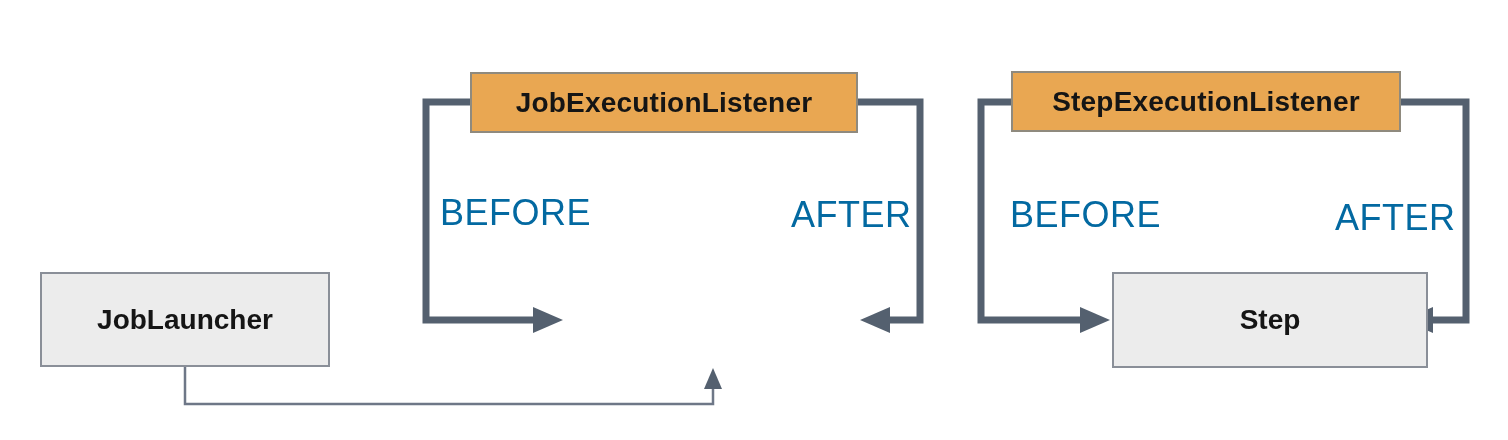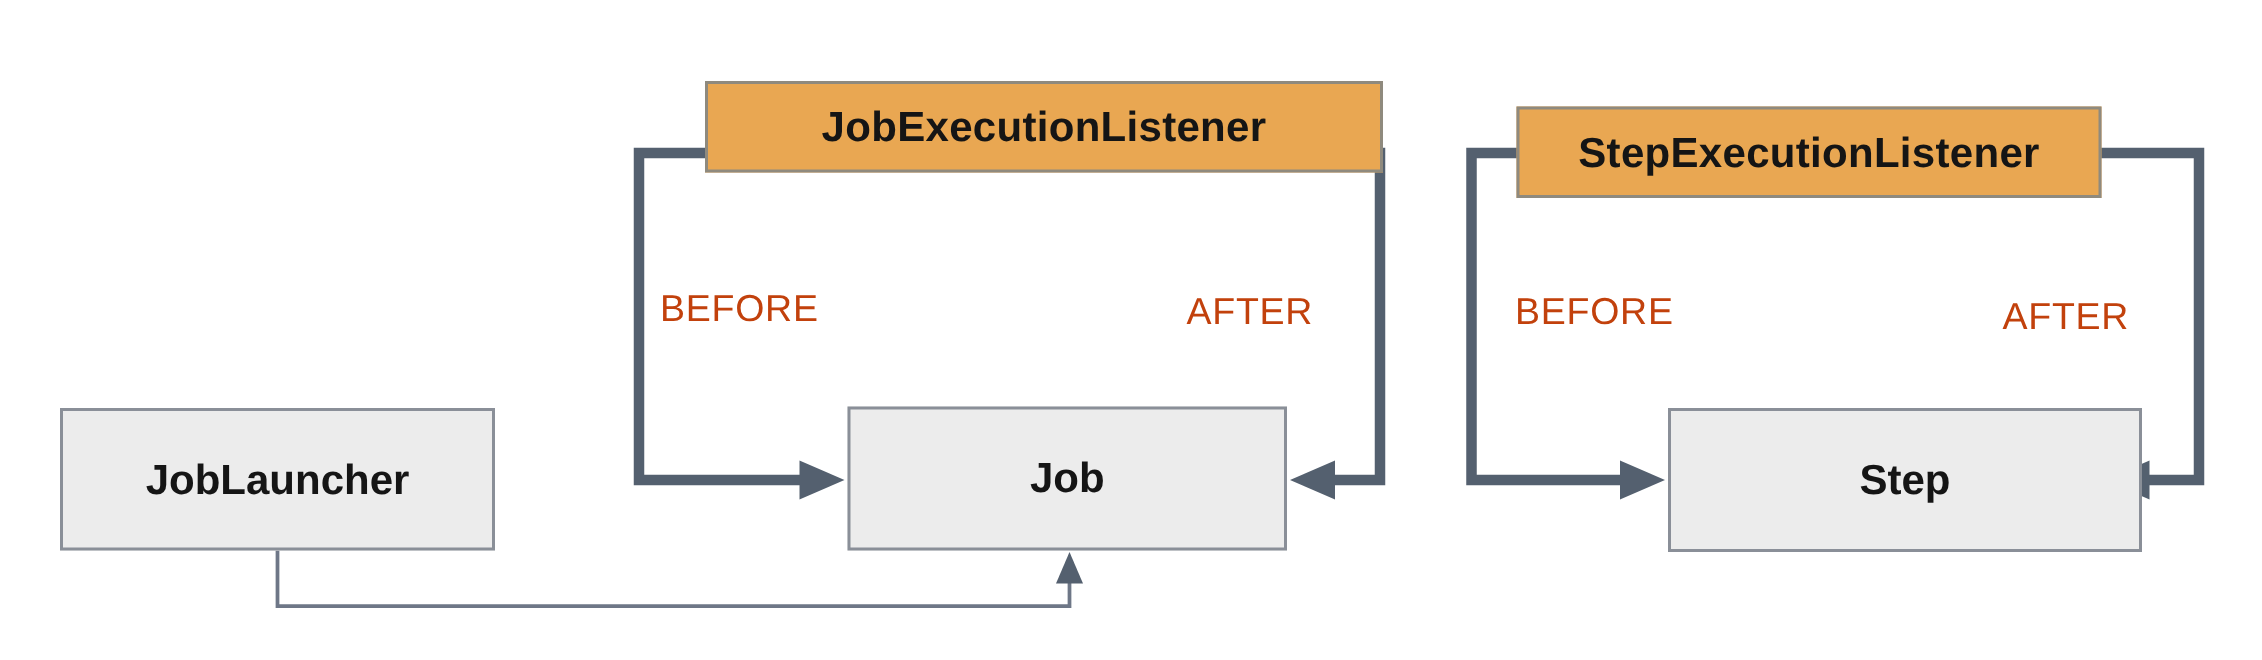--- a/index.html
+++ b/index.html
@@ -35,30 +35,30 @@
     background: #e9a752;
     border: 2px solid #8f8a7e;
     font-size: 28px;
     letter-spacing: 0.2px;
   }
   .gray-node {
     background: #ececec;
     border: 2px solid #8a8f98;
     font-size: 28px;
   }
-  #job-execution-listener   { left: 470px; top: 54px;  width: 452px; height: 61px; }
+  #job-execution-listener   { left: 470px; top: 72px;  width: 388px; height: 61px; }
   #step-execution-listener  { left: 1011px; top: 71px; width: 390px; height: 61px; text-align: center; }
   #job-launcher             { left: 40px;  top: 272px; width: 290px; height: 95px; }
   #job-node                 { left: 565px; top: 271px; width: 293px; height: 96px; }
   #step-node                { left: 1112px; top: 272px; width: 316px; height: 96px; }
   .edge-label {
     position: absolute;
-    font-size: 25px;
+    font-size: 36px;
     letter-spacing: 0.5px;
-    color: #c2410c;
+    color: #0369a1;
     white-space: nowrap;
   }
   #label-job-before  { left: 440px;  top: 192px; }
   #label-job-after   { left: 791px;  top: 194px; }
   #label-step-before { left: 1010px; top: 194px; }
   #label-step-after  { left: 1335px; top: 197px; }
 </style>
 </head>
 <body>
 
@@ -87,23 +87,20 @@
   </div>
 
   <div class="node listener-node" id="step-execution-listener">
     <span>StepExecutionListener</span>
   </div>
 
   <div class="node gray-node" id="job-launcher">
     <span>JobLauncher</span>
   </div>
 
-  <div class="node gray-node" id="job-node">
-    <span>Job</span>
-  </div>
 
   <div class="node gray-node" id="step-node">
     <span>Step</span>
   </div>
 
   <div class="edge-label" id="label-job-before">BEFORE</div>
 
   <div class="edge-label" id="label-job-after">AFTER</div>
 
   <div class="edge-label" id="label-step-before">BEFORE</div>

